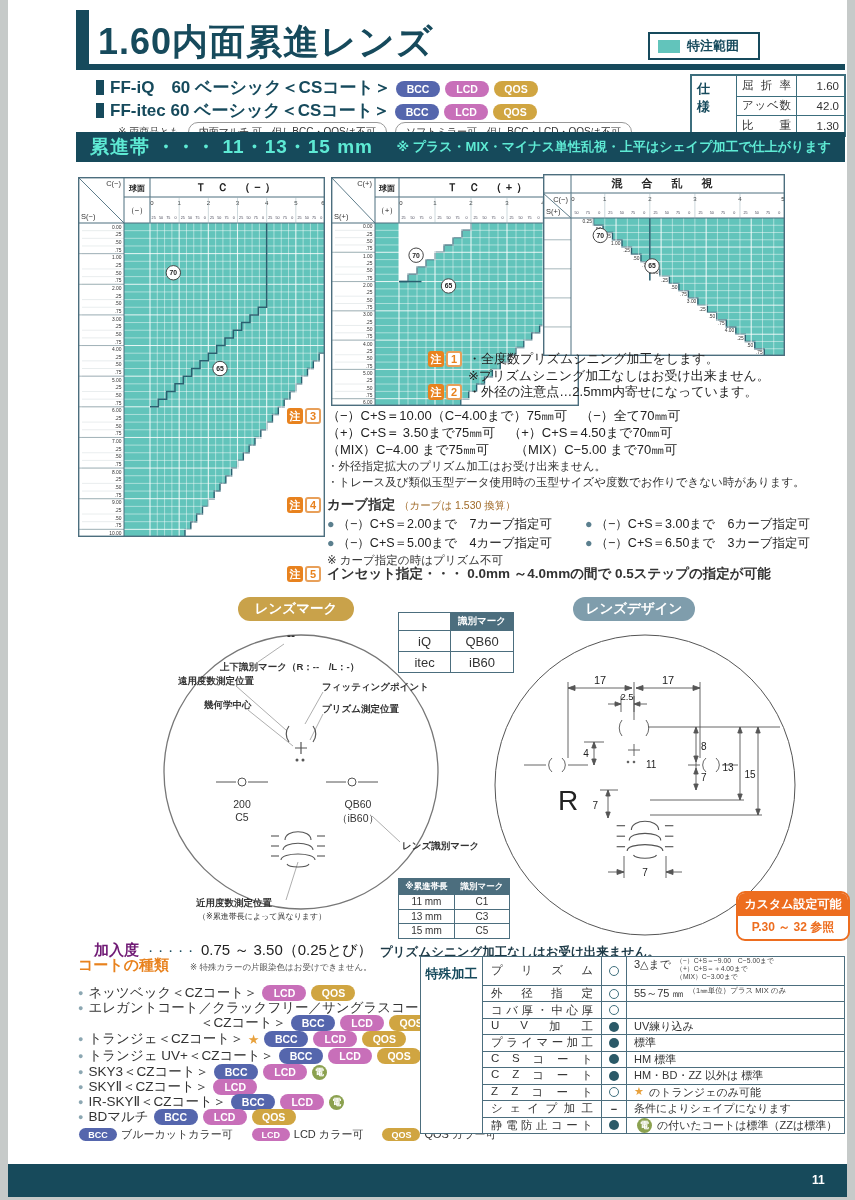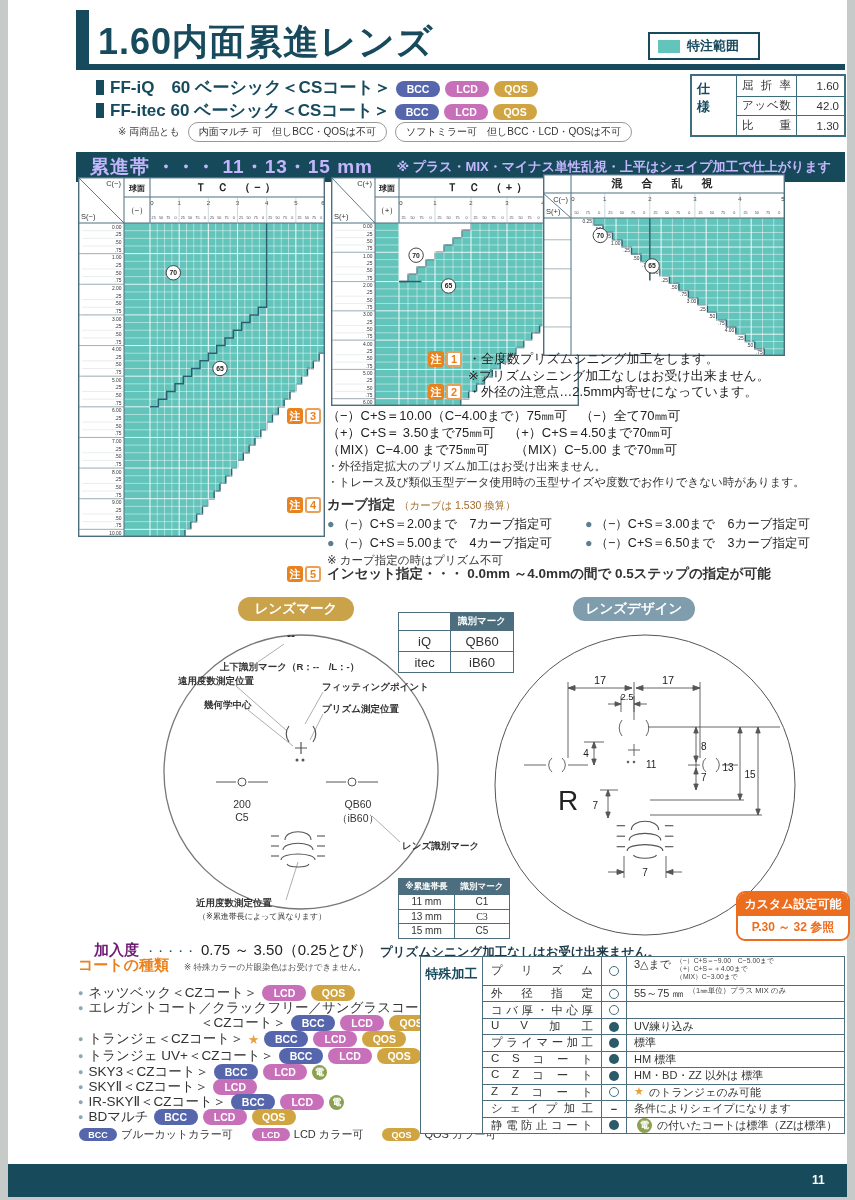--- a/index.html
+++ b/index.html
@@ -27,21 +27,21 @@
   
   .spec{left:690px;top:74px;width:156px;height:63px;border:2px solid #3c6e7d;box-sizing:border-box;
     display:grid;grid-template-columns:44px 60px 48px;grid-template-rows:1fr 1fr 1fr;background:#fff;}
   .spec div{border-left:1px solid #3c6e7d;border-top:1px solid #3c6e7d;display:flex;align-items:center;
     font-size:11.5px;color:#333;padding:0 5px;box-sizing:border-box;}
   .spec .t{grid-row:1/4;border-left:none;border-top:none;color:#164a5c;font-weight:bold;align-items:flex-start;padding-top:4px;font-size:13px;}
   .spec .r1{border-top:none;}
   .spec .val{justify-content:flex-end;}
   .char-spread{display:flex;justify-content:space-between;flex:1;}
   
-  .banner{left:76px;top:152px;width:769px;height:30px;background:#164a5b;color:#c4b5fd;display:flex;
+  .banner{left:76px;top:132px;width:769px;height:30px;background:#164a5b;color:#5eead4;display:flex;
     align-items:center;justify-content:space-between;padding:0 14px;box-sizing:border-box;}
   .banner .l{font-size:19px;font-weight:bold;letter-spacing:1px;}
   .banner .r{font-size:13px;font-weight:bold;}
   
   .note-block{position:absolute;display:flex;gap:6px;align-items:flex-start;}
   .note-badge{display:flex;gap:2px;flex:none;margin-top:1px;}
   .nb1{width:16px;height:16px;background:#e8821e;color:#fff;border-radius:3px;font-size:11px;font-weight:bold;
     display:flex;align-items:center;justify-content:center;}
   .nb2{width:16px;height:16px;background:#fff;color:#e8821e;border:2px solid #e8a05a;border-radius:3px;
     font-size:11px;font-weight:bold;display:flex;align-items:center;justify-content:center;box-sizing:border-box;}
@@ -70,21 +70,21 @@
     display:flex;align-items:center;justify-content:center;}
   .custom-box .bd{color:#ed6d1f;font-weight:bold;font-size:12px;height:23px;display:flex;align-items:center;justify-content:center;}
   
   .addition{left:94px;top:941px;display:flex;align-items:baseline;}
   .add-label{font-size:15px;font-weight:bold;color:#701a75;}
   .add-dots{font-size:11px;color:#164a5c;margin:0 6px;letter-spacing:-1px;}
   .add-value{font-size:15px;color:#222;}
   .add-note{left:380px;top:944px;font-size:12.5px;font-weight:bold;color:#1d3a47;}
   
   .coat-head{left:78px;top:956px;font-size:15px;font-weight:bold;color:#e8821e;}
-  .coat-note{left:184px;top:962px;font-size:8.5px;color:#555;}
+  .coat-note{left:190px;top:962px;font-size:8.5px;color:#555;}
   .coat-item{position:absolute;font-size:13.5px;color:#333;display:flex;align-items:center;}
   .coat-item .bullet{color:#8ca7b2;font-size:9px;margin-right:5px;}
   .coat-item .star{color:#e8a13c;margin-left:4px;font-size:13px;}
   .coat-legend{position:absolute;font-size:11px;color:#333;display:flex;align-items:center;gap:4px;}
   
   .sp-table{left:420px;top:956px;width:425px;height:178px;border:1.5px solid #4c6e7e;box-sizing:border-box;
     background:#fff;display:flex;}
   .sp-title{width:62px;border-right:1px solid #4c6e7e;box-sizing:border-box;display:flex;justify-content:center;
     padding-top:8px;font-size:13px;font-weight:bold;color:#164a5c;}
   .sp-rows{flex:1;display:flex;flex-direction:column;}
@@ -871,21 +871,21 @@
     <div class="row" style="height:15px;">
       <div class="c hdr-dark" style="width:56px;font-size:8.5px;">※累進帯長</div>
       <div class="c hdr-dark" style="width:56px;font-size:8.5px;">識別マーク</div>
     </div>
     <div class="row" style="height:14.5px;">
       <div class="c" style="width:56px;font-size:10px;">11 mm</div>
       <div class="c" style="width:56px;font-size:10px;">C1</div>
     </div>
     <div class="row" style="height:14.5px;">
       <div class="c" style="width:56px;font-size:10px;">13 mm</div>
-      <div class="c" style="width:56px;font-size:10px;font-family:Liberation Serif, serif;">C3</div>
+      <div class="c" style="width:56px;font-size:10px;">C3</div>
     </div>
     <div class="row" style="height:14.5px;">
       <div class="c" style="width:56px;font-size:10px;">15 mm</div>
       <div class="c" style="width:56px;font-size:10px;">C5</div>
     </div>
   </div>
 
   <div class="abs custom-box">
     <div class="hd">カスタム設定可能</div>
     <div class="bd">P.30 ～ 32 参照</div>

